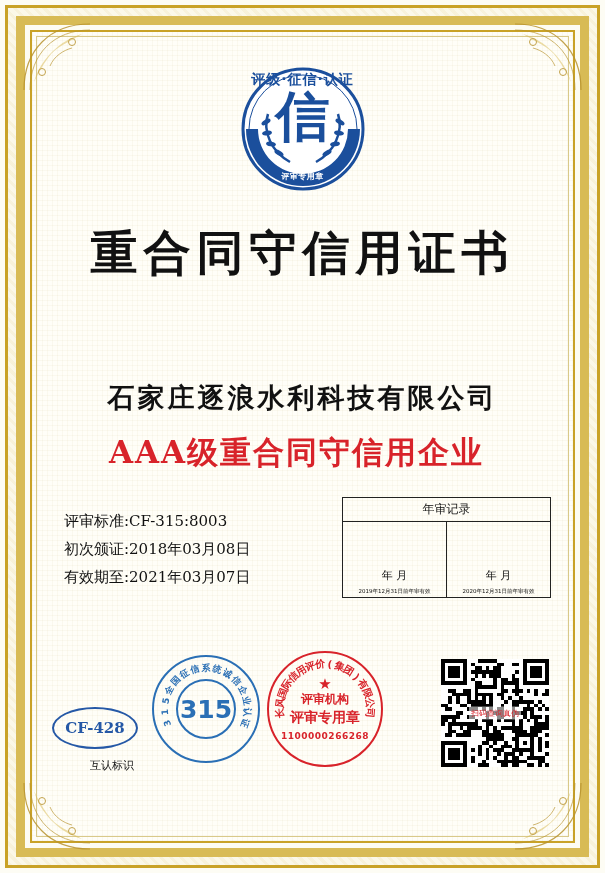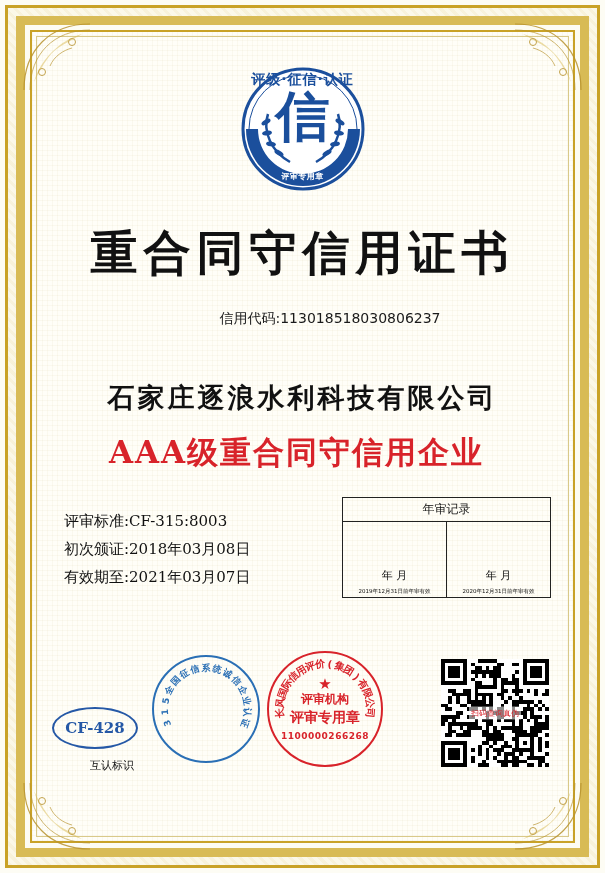--- a/index.html
+++ b/index.html
@@ -452,23 +452,20 @@
           </g>
         </svg>
         <div class="emblem-text-top">评级·征信·认证</div>
         <div class="emblem-center-char">信</div>
         <div class="emblem-text-bottom">评审专用章</div>
       </div>
     </div>
 
     <div class="main-title">重合同守信用证书</div>
 
-    <div class="credit-code">
-      <span>信用代码:</span><span>113018518030806237</span>
-    </div>
 
     <div class="company-name">石家庄逐浪水利科技有限公司</div>
     <div class="grade-line">AAA级重合同守信用企业</div>
 
     <div class="details">
       <div>评审标准:CF-315:8003</div>
       <div>初次颁证:2018年03月08日</div>
       <div>有效期至:2021年03月07日</div>
     </div>
 
@@ -502,20 +499,21 @@
             <span style="color: rgb(42, 111, 181); font-size: 9px; transform: translate(-11.1045px, -39.4676px) rotate(344.286deg) translate(-50%, -50%);">信</span>
             <span style="color: rgb(42, 111, 181); font-size: 9px; transform: translate(-7.53158e-15px, -41px) rotate(360deg) translate(-50%, -50%);">系</span>
             <span style="color: rgb(42, 111, 181); font-size: 9px; transform: translate(11.1045px, -39.4676px) rotate(375.714deg) translate(-50%, -50%);">统</span>
             <span style="color: rgb(42, 111, 181); font-size: 9px; transform: translate(21.3788px, -34.9849px) rotate(391.429deg) translate(-50%, -50%);">诚</span>
             <span style="color: rgb(42, 111, 181); font-size: 9px; transform: translate(30.0551px, -27.8871px) rotate(407.143deg) translate(-50%, -50%);">信</span>
             <span style="color: rgb(42, 111, 181); font-size: 9px; transform: translate(36.4847px, -18.7046px) rotate(422.857deg) translate(-50%, -50%);">企</span>
             <span style="color: rgb(42, 111, 181); font-size: 9px; transform: translate(40.1871px, -8.12399px) rotate(438.571deg) translate(-50%, -50%);">业</span>
             <span style="color: rgb(42, 111, 181); font-size: 9px; transform: translate(40.8854px, 3.06393px) rotate(454.286deg) translate(-50%, -50%);">认</span>
             <span style="color: rgb(42, 111, 181); font-size: 9px; transform: translate(38.5274px, 14.0228px) rotate(470deg) translate(-50%, -50%);">证</span>
           </div>
+        <div class="seal-blue-inner">315</div>
       </div>
 
       <div class="seal-red">
         <div class="seal-ring-text" id="red-ring">
             <span style="color: rgb(216, 35, 42); font-size: 10px; transform: translate(-44.8288px, 3.92201px) rotate(265deg) translate(-50%, -50%);">长</span>
             <span style="color: rgb(216, 35, 42); font-size: 10px; transform: translate(-44.5977px, -6.00343px) rotate(277.667deg) translate(-50%, -50%);">风</span>
             <span style="color: rgb(216, 35, 42); font-size: 10px; transform: translate(-42.1959px, -15.6367px) rotate(290.333deg) translate(-50%, -50%);">国</span>
             <span style="color: rgb(216, 35, 42); font-size: 10px; transform: translate(-37.7402px, -24.5088px) rotate(303deg) translate(-50%, -50%);">际</span>
             <span style="color: rgb(216, 35, 42); font-size: 10px; transform: translate(-31.4474px, -32.1879px) rotate(315.667deg) translate(-50%, -50%);">信</span>
             <span style="color: rgb(216, 35, 42); font-size: 10px; transform: translate(-23.6239px, -38.3003px) rotate(328.333deg) translate(-50%, -50%);">用</span>

